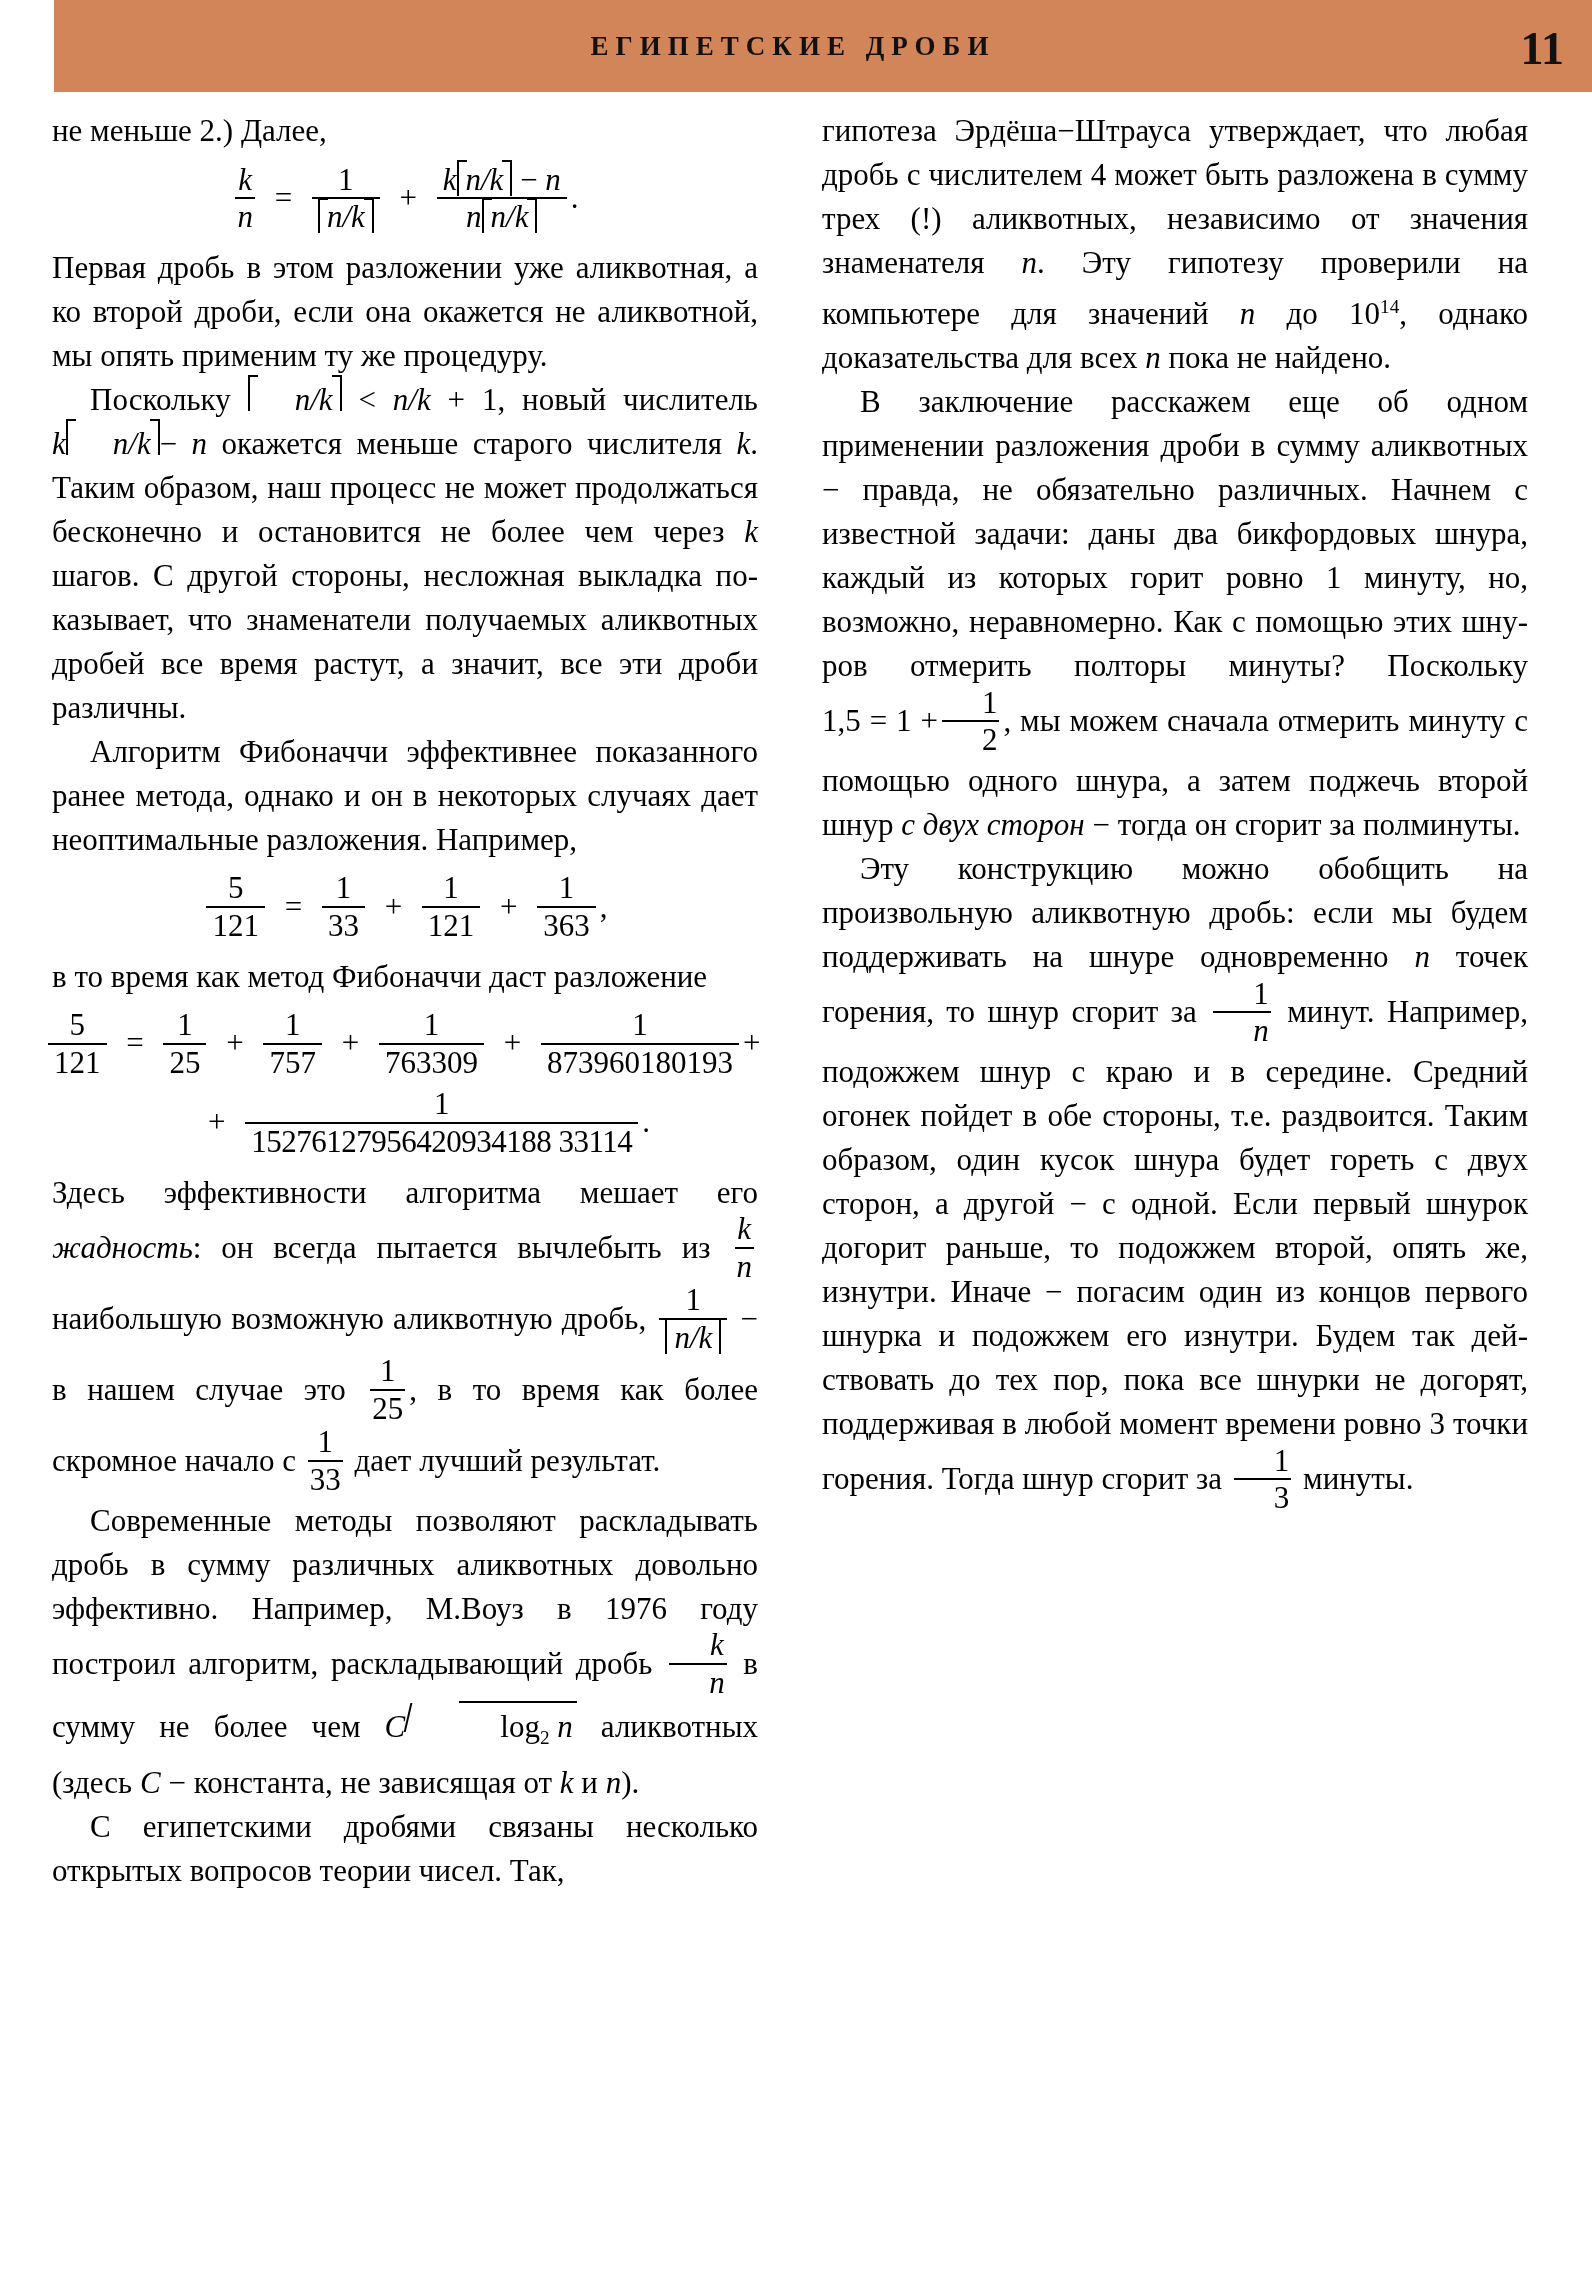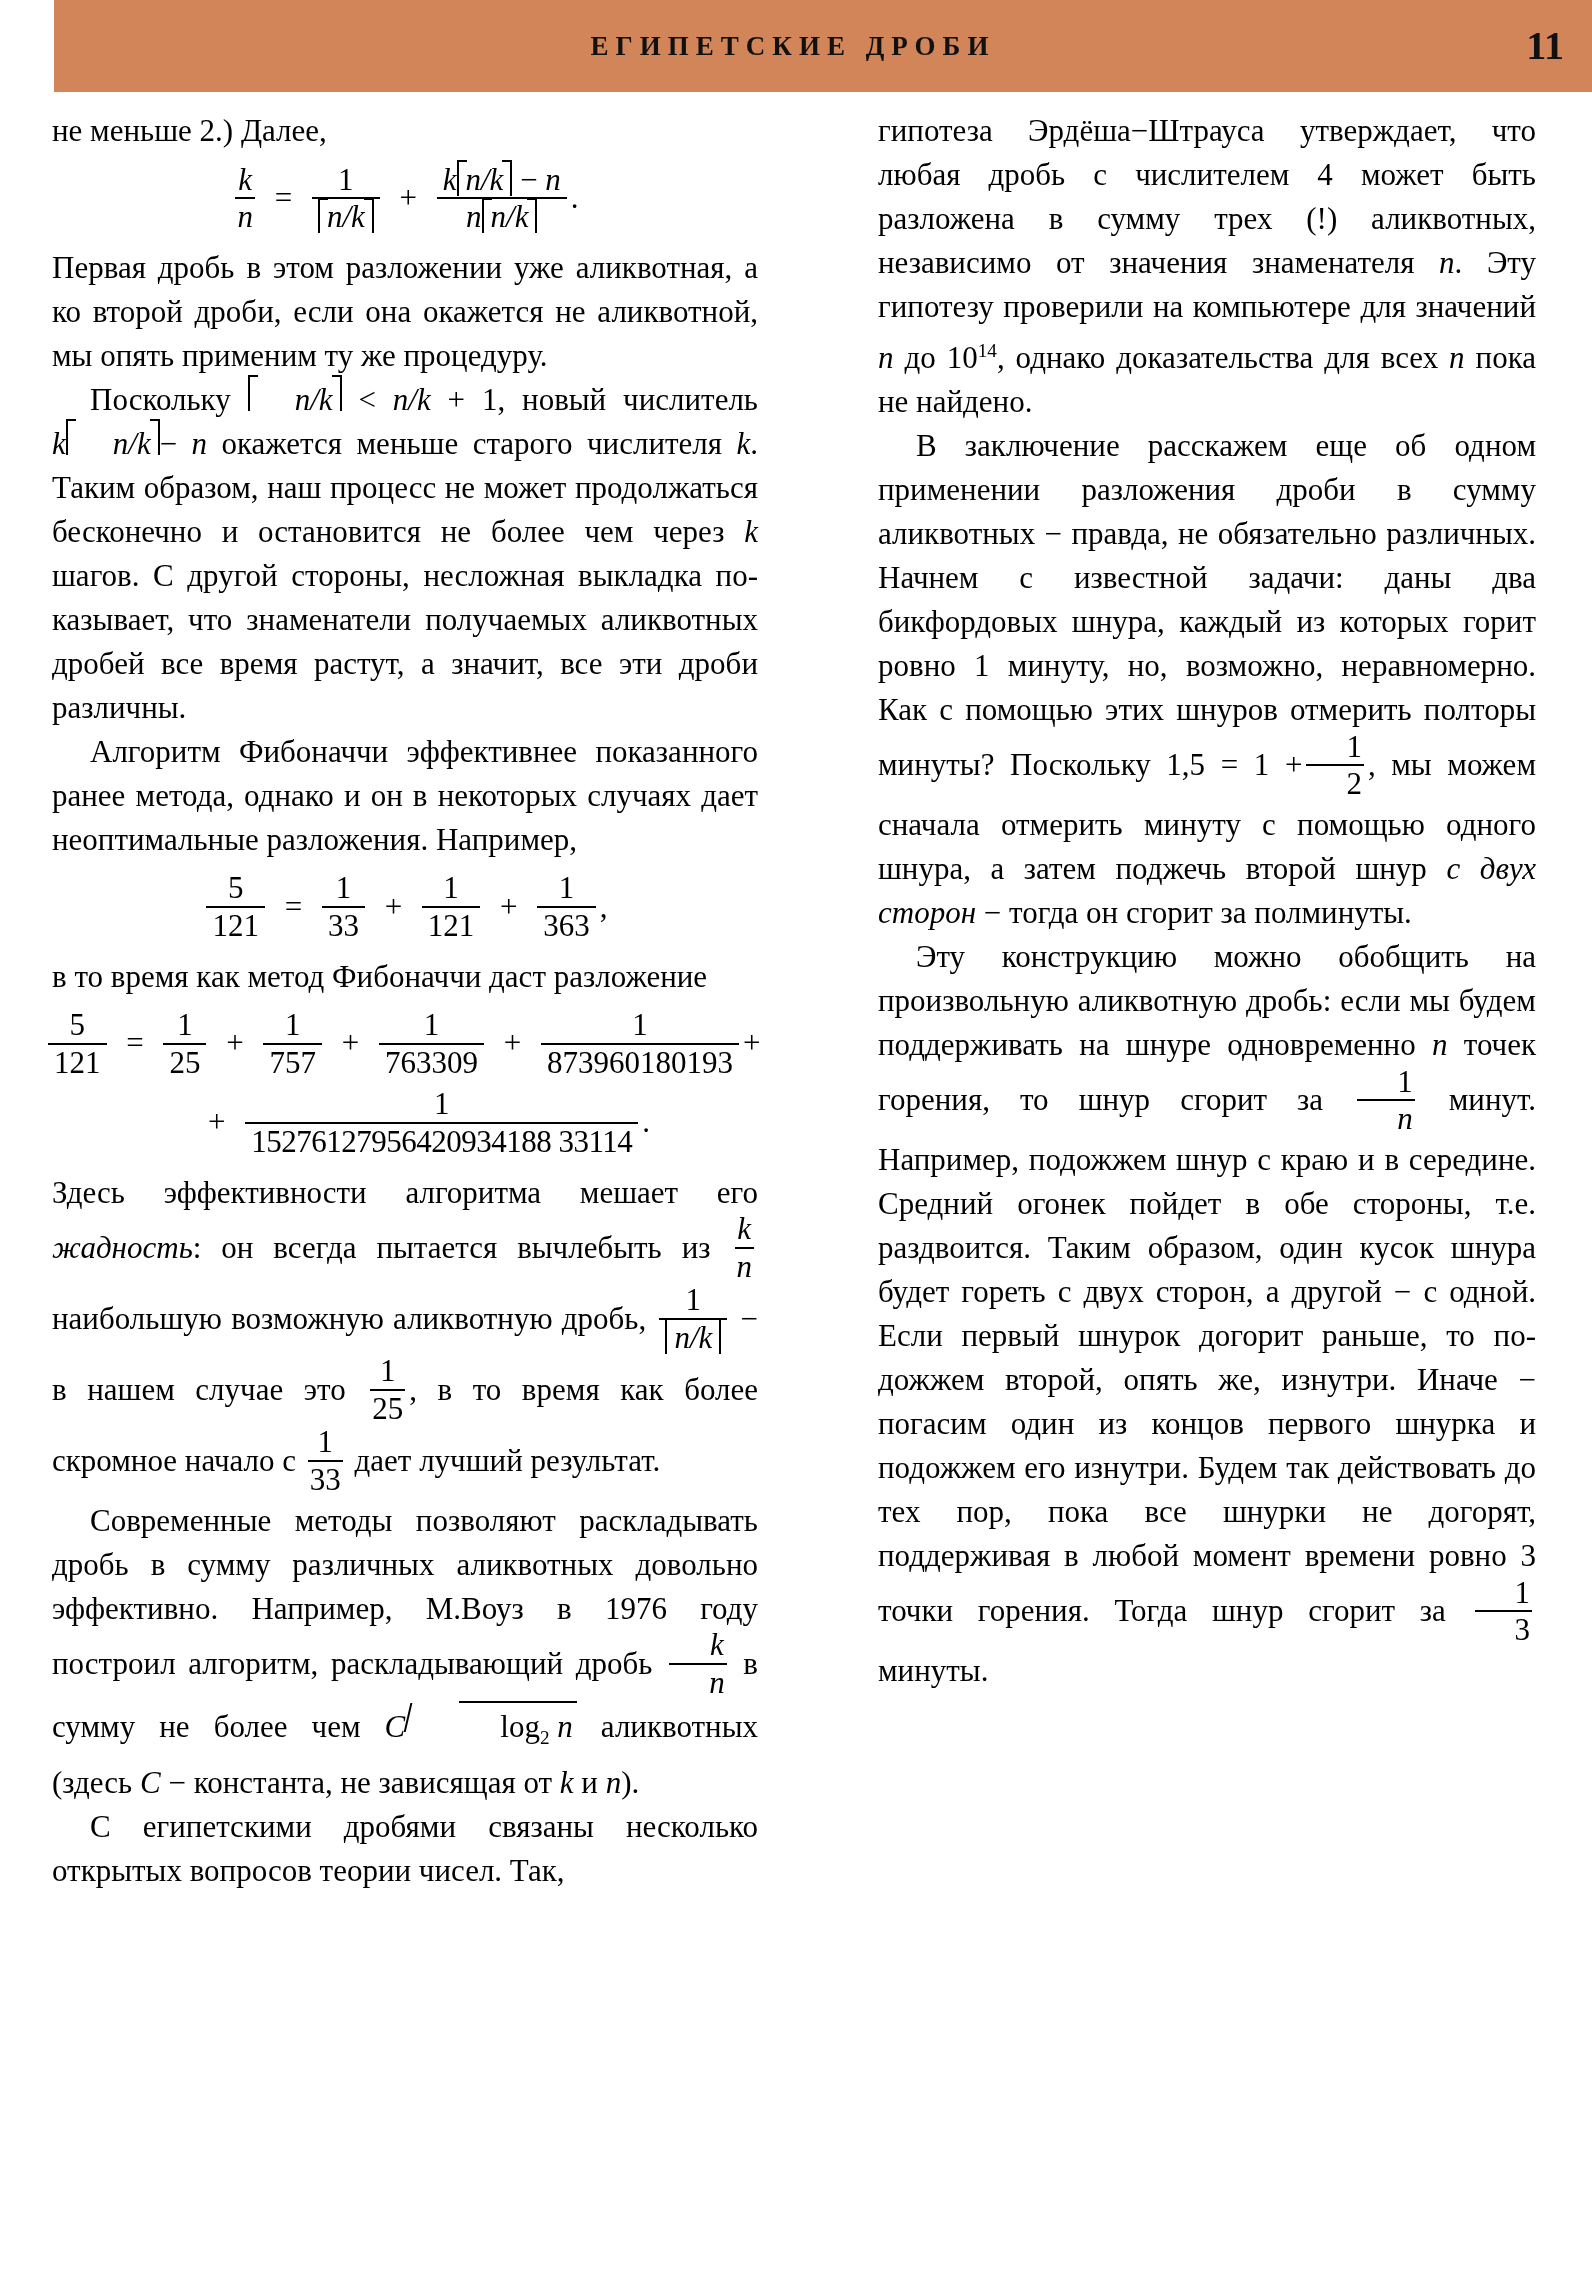--- a/index.html
+++ b/index.html
@@ -41,41 +41,41 @@
     font-weight: 700;
     letter-spacing: 7px;
     color: #111111;
     padding-right: 60px;
     box-sizing: border-box;
   }
   .header-pageno {
     position: absolute;
     right: 55px;
     top: 26px;
-    font-size: 40px;
+    font-size: 46px;
     font-weight: 700;
     line-height: 1;
     color: #111111;
   }
 
   
   .columns {
     position: absolute;
     left: 0;
     top: 109px;
     width: 1536px;
     display: flex;
     gap: 0px;
   }
   .col {
     width: 706px;
     box-sizing: border-box;
   }
   .col-left  { margin-left: 52px; margin-right: 0; }
-  .col-right { margin-left: 120px; }
+  .col-right { margin-left: 64px; }
 
   p.tx {
     margin: 0;
     font-size: 31px;
     line-height: 44px;
     text-align: justify;
     text-justify: inter-word;
     text-indent: 0;
     hyphens: manual;
   }

